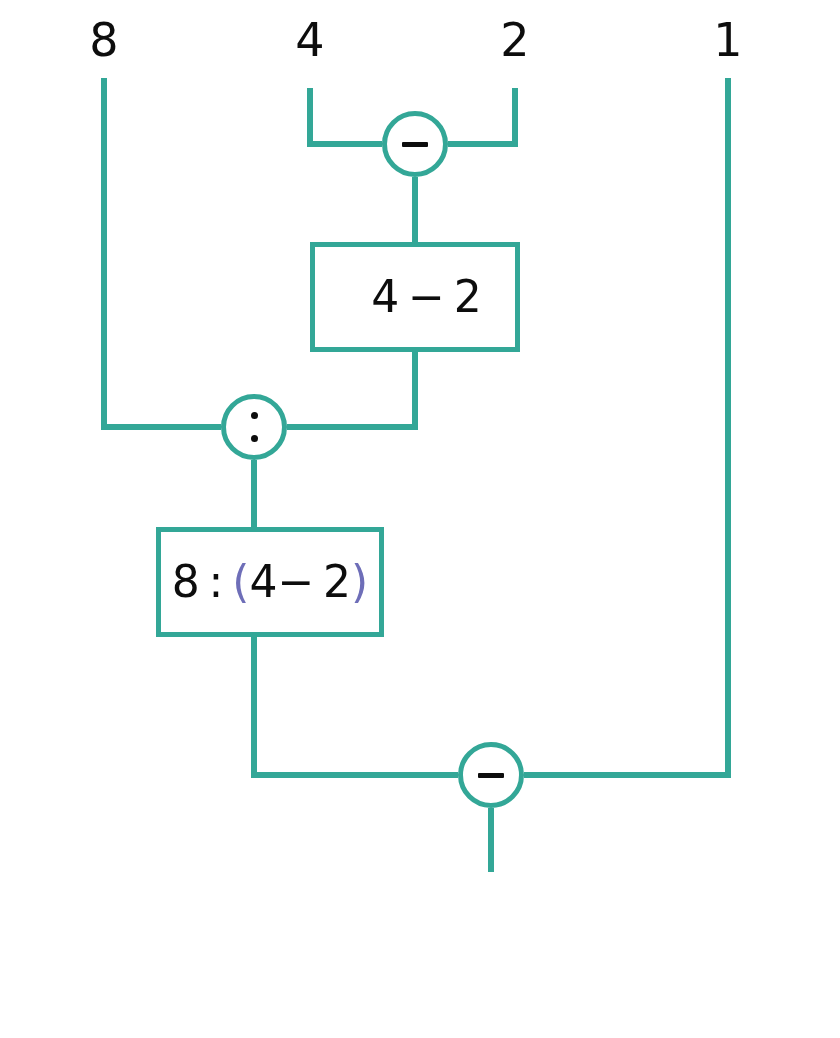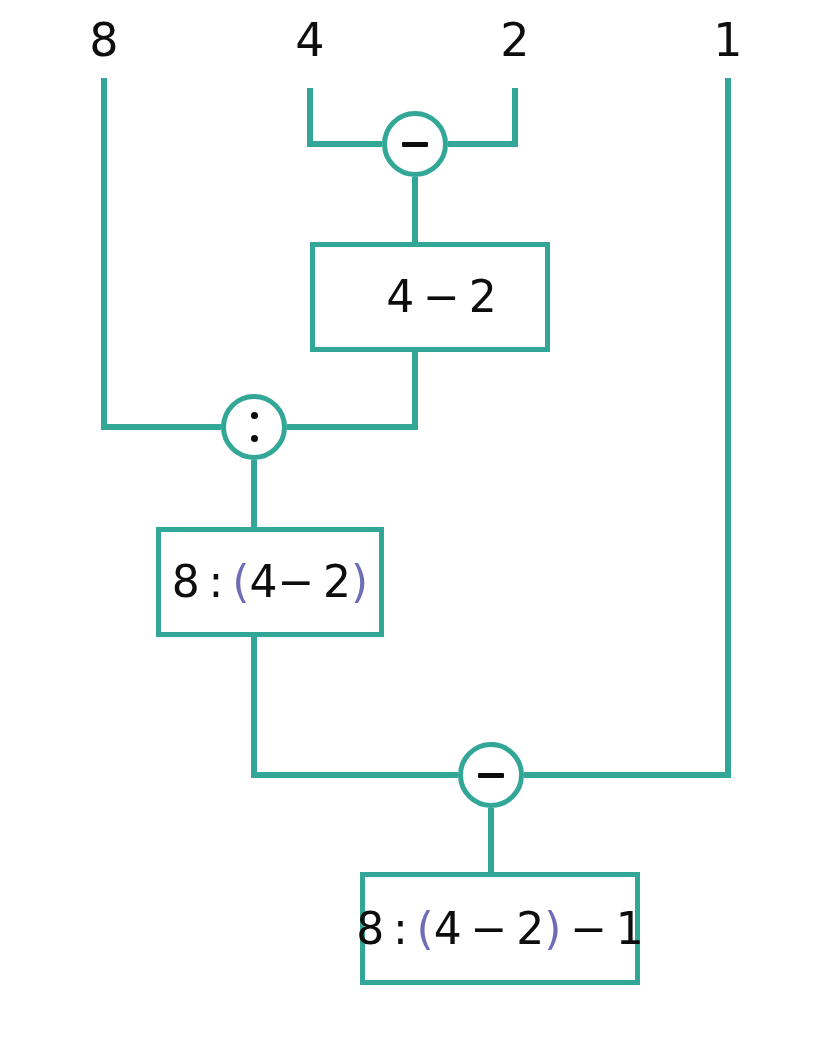--- a/index.html
+++ b/index.html
@@ -131,25 +131,22 @@
   </div>
 
   <div class="op-node" style="left:254px; top:427px;">
     <span class="op-glyph colon"></span>
   </div>
 
   <div class="op-node" style="left:491px; top:775px;">
     <span class="op-glyph minus"></span>
   </div>
 
-  <div class="expr-box" style="left:310px; top:242px; width:240px; height:110px;padding-left:23px;">
+  <div class="expr-box" style="left:310px; top:242px; width:210px; height:110px;padding-left:23px;">
     <span class="expr-text"><span class="tok">4</span><span class="tok"> − </span><span class="tok">2</span></span>
   </div>
 
   <div class="expr-box" style="left:156px; top:527px; width:228px; height:110px;">
     <span class="expr-text"><span class="tok">8</span><span class="tok"> : </span><span class="paren">(</span><span class="tok">4</span><span class="tok">− </span><span class="tok">2</span><span class="paren">)</span></span>
   </div>
 
-  <div class="expr-box" style="left:360px; top:872px; width:280px; height:113px;">
-    <span class="expr-text"><span class="tok">8</span><span class="tok"> : </span><span class="paren">(</span><span class="tok">4</span><span class="tok"> − </span><span class="tok">2</span><span class="paren">)</span><span class="tok"> − </span><span class="tok">1</span></span>
-  </div>
 
 </div>
 
 </body></html>

